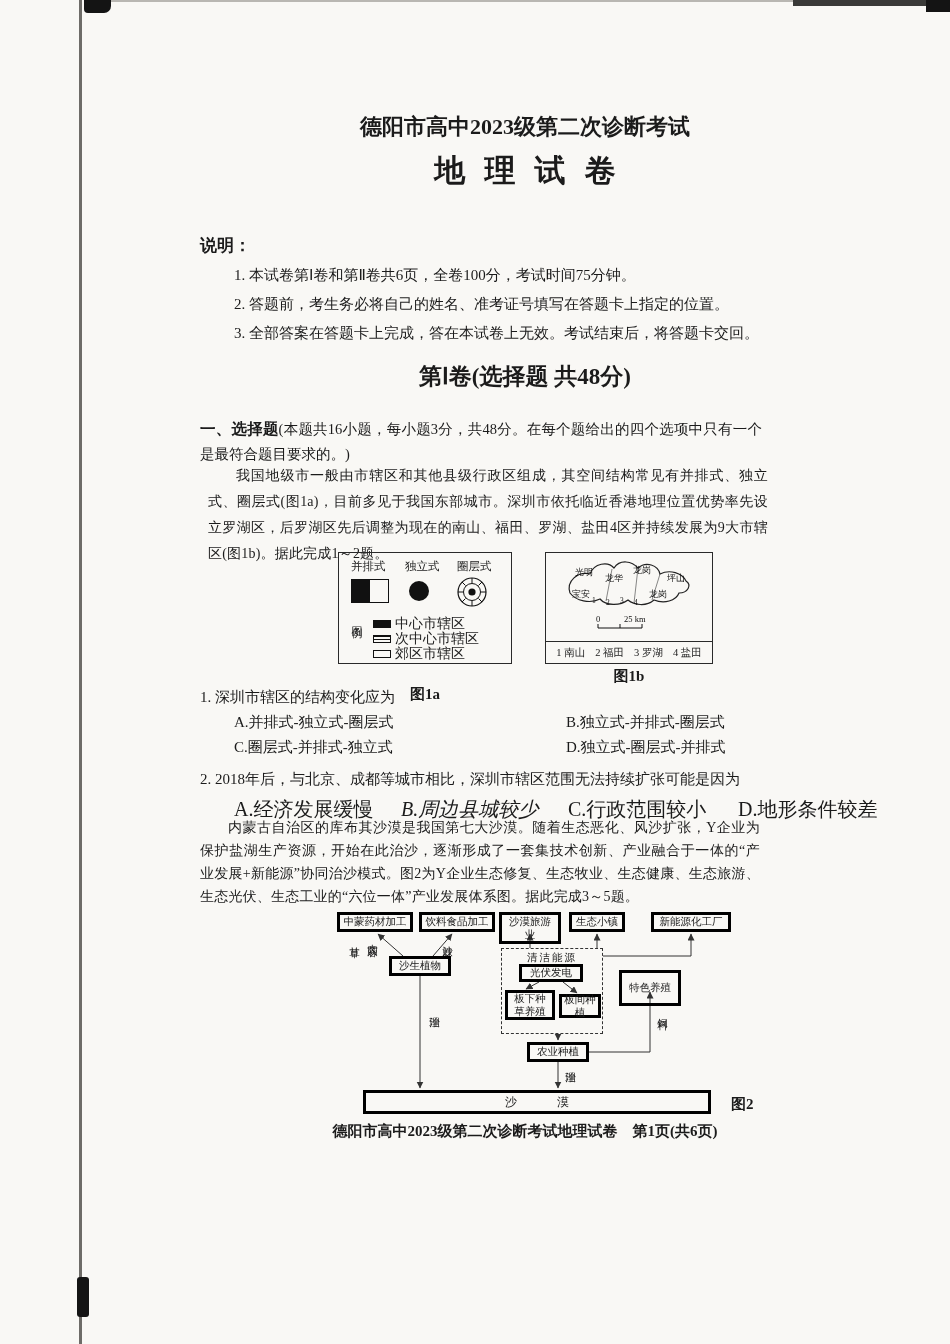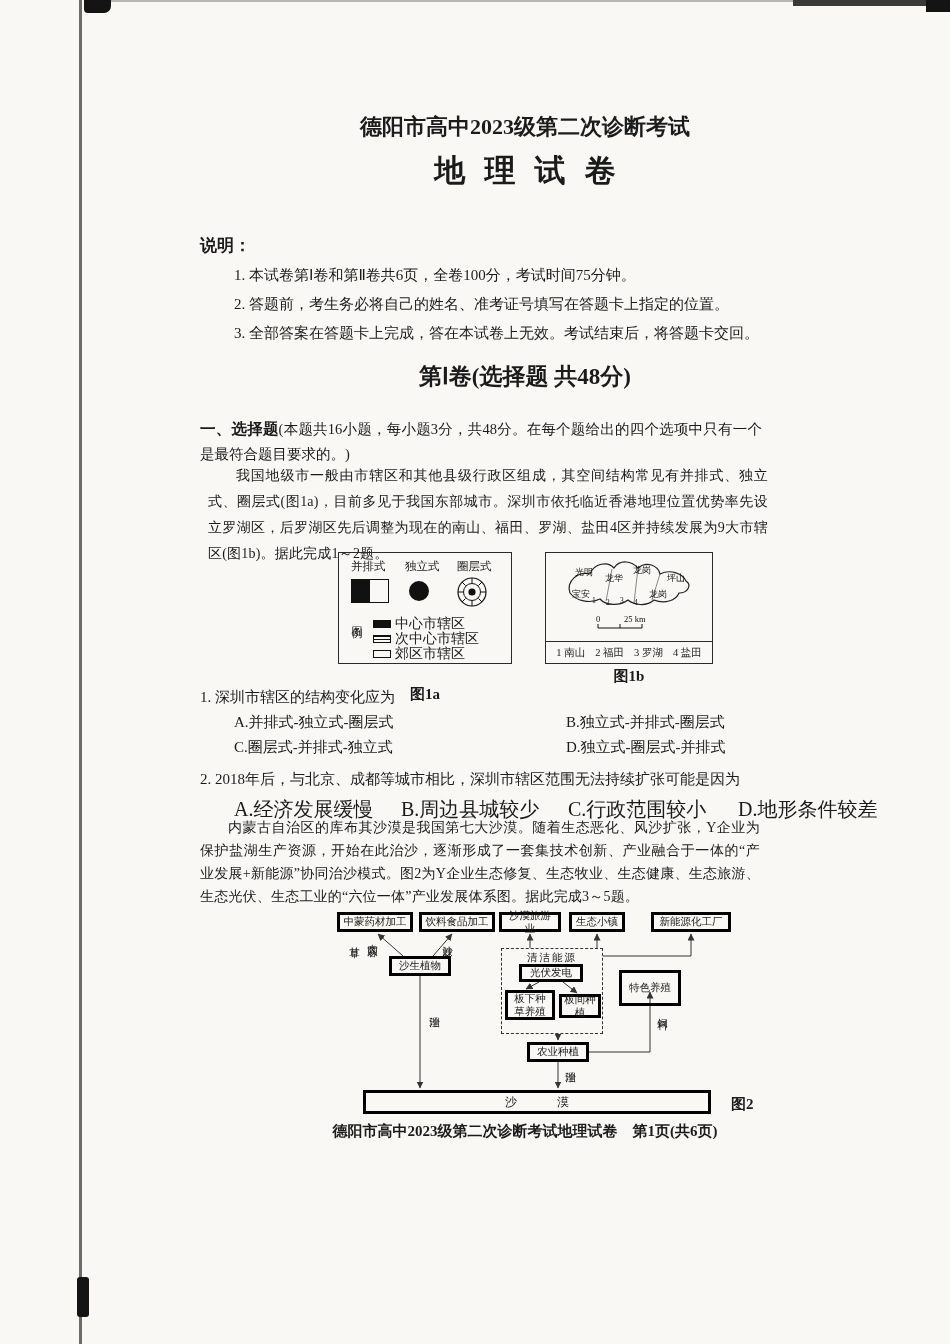--- a/index.html
+++ b/index.html
@@ -25,21 +25,21 @@
   .section-heading { left:200px; top:416px; width:562px; font-size:14.5px; line-height:25px; text-align:justify; }
   .section-heading .lead { font-weight:bold; font-size:15.5px; }
   .passage { left:200px; width:560px; font-size:14px; letter-spacing:0.2px; line-height:26px; text-indent:2em; text-align:justify; }
   .passage1 { top:463px;margin-left:8px; }
   .passage2 { top:816px; line-height:23px; }
   .stem { left:200px; font-size:15px; }
   .q1stem { top:688px; }
   .q1opts { left:234px; top:713px; width:560px; display:grid; grid-template-columns:332px 1fr; row-gap:6px; font-size:15px; }
   .q2stem { top:770px; }
   .q2opts { left:234px; top:796px; width:650px; display:flex; font-size:20px; }
-  .q2opts span:nth-child(1){ width:167px; } .q2opts span:nth-child(2){ width:167px; } .q2opts span:nth-child(3){ width:170px; }
+  .q2opts span:nth-child(1){ width:167px; } .q2opts span:nth-child(2){ width:167px;font-style:italic; } .q2opts span:nth-child(3){ width:170px; }
 
   .figbox { border:1.5px solid #2a2a2a; }
   .fig1a { left:338px; top:552px; width:174px; height:112px; }
   .fig1b { left:545px; top:552px; width:168px; height:112px; }
   .figcap { font-size:15px; font-weight:bold; text-align:center; }
   .cap1a { left:338px; top:642px; width:174px;margin-top:43px; }
   .cap1b { left:545px; top:667px; width:168px; }
   .cap2  { left:731px; top:1095px; font-size:15px; font-weight:bold; }
 
   
@@ -215,21 +215,21 @@
         <path d="M230,72 L244,83" marker-end="url(#ah)"></path>
         <path d="M225,124 L225,130" marker-end="url(#ah)"></path>
         <path d="M256,142 L317,142 L317,82" marker-end="url(#ah)"></path>
         <path d="M225,152 L225,178" marker-end="url(#ah)"></path>
         <path d="M87,66 L87,178" marker-end="url(#ah)"></path>
       </g>
     </svg>
 
     <div class="f2box" style="left:4px;top:2px;width:76px;height:20px;">中蒙药材加工</div>
     <div class="f2box" style="left:86px;top:2px;width:76px;height:20px;">饮料食品加工</div>
-    <div class="f2box" style="left:166px;top:2px;width:62px;height:20px;">沙漠旅游业</div>
+    <div class="f2box" style="left:166px;top:2px;width:62px;height:32px;">沙漠旅游业</div>
     <div class="f2box" style="left:236px;top:2px;width:56px;height:20px;">生态小镇</div>
     <div class="f2box" style="left:318px;top:2px;width:80px;height:20px;">新能源化工厂</div>
 
     <span class="f2vert" style="left:14px;top:28px;">甘草</span>
     <span class="f2vert" style="left:32px;top:26px;">肉苁蓉</span>
     <span class="f2vert" style="left:107px;top:27px;">沙棘</span>
 
     <div class="f2box" style="left:56px;top:46px;width:62px;height:20px;text-align:center;">沙生植物</div>
 
     <div class="f2dash" style="left:168px;top:38px;width:102px;height:86px;">

